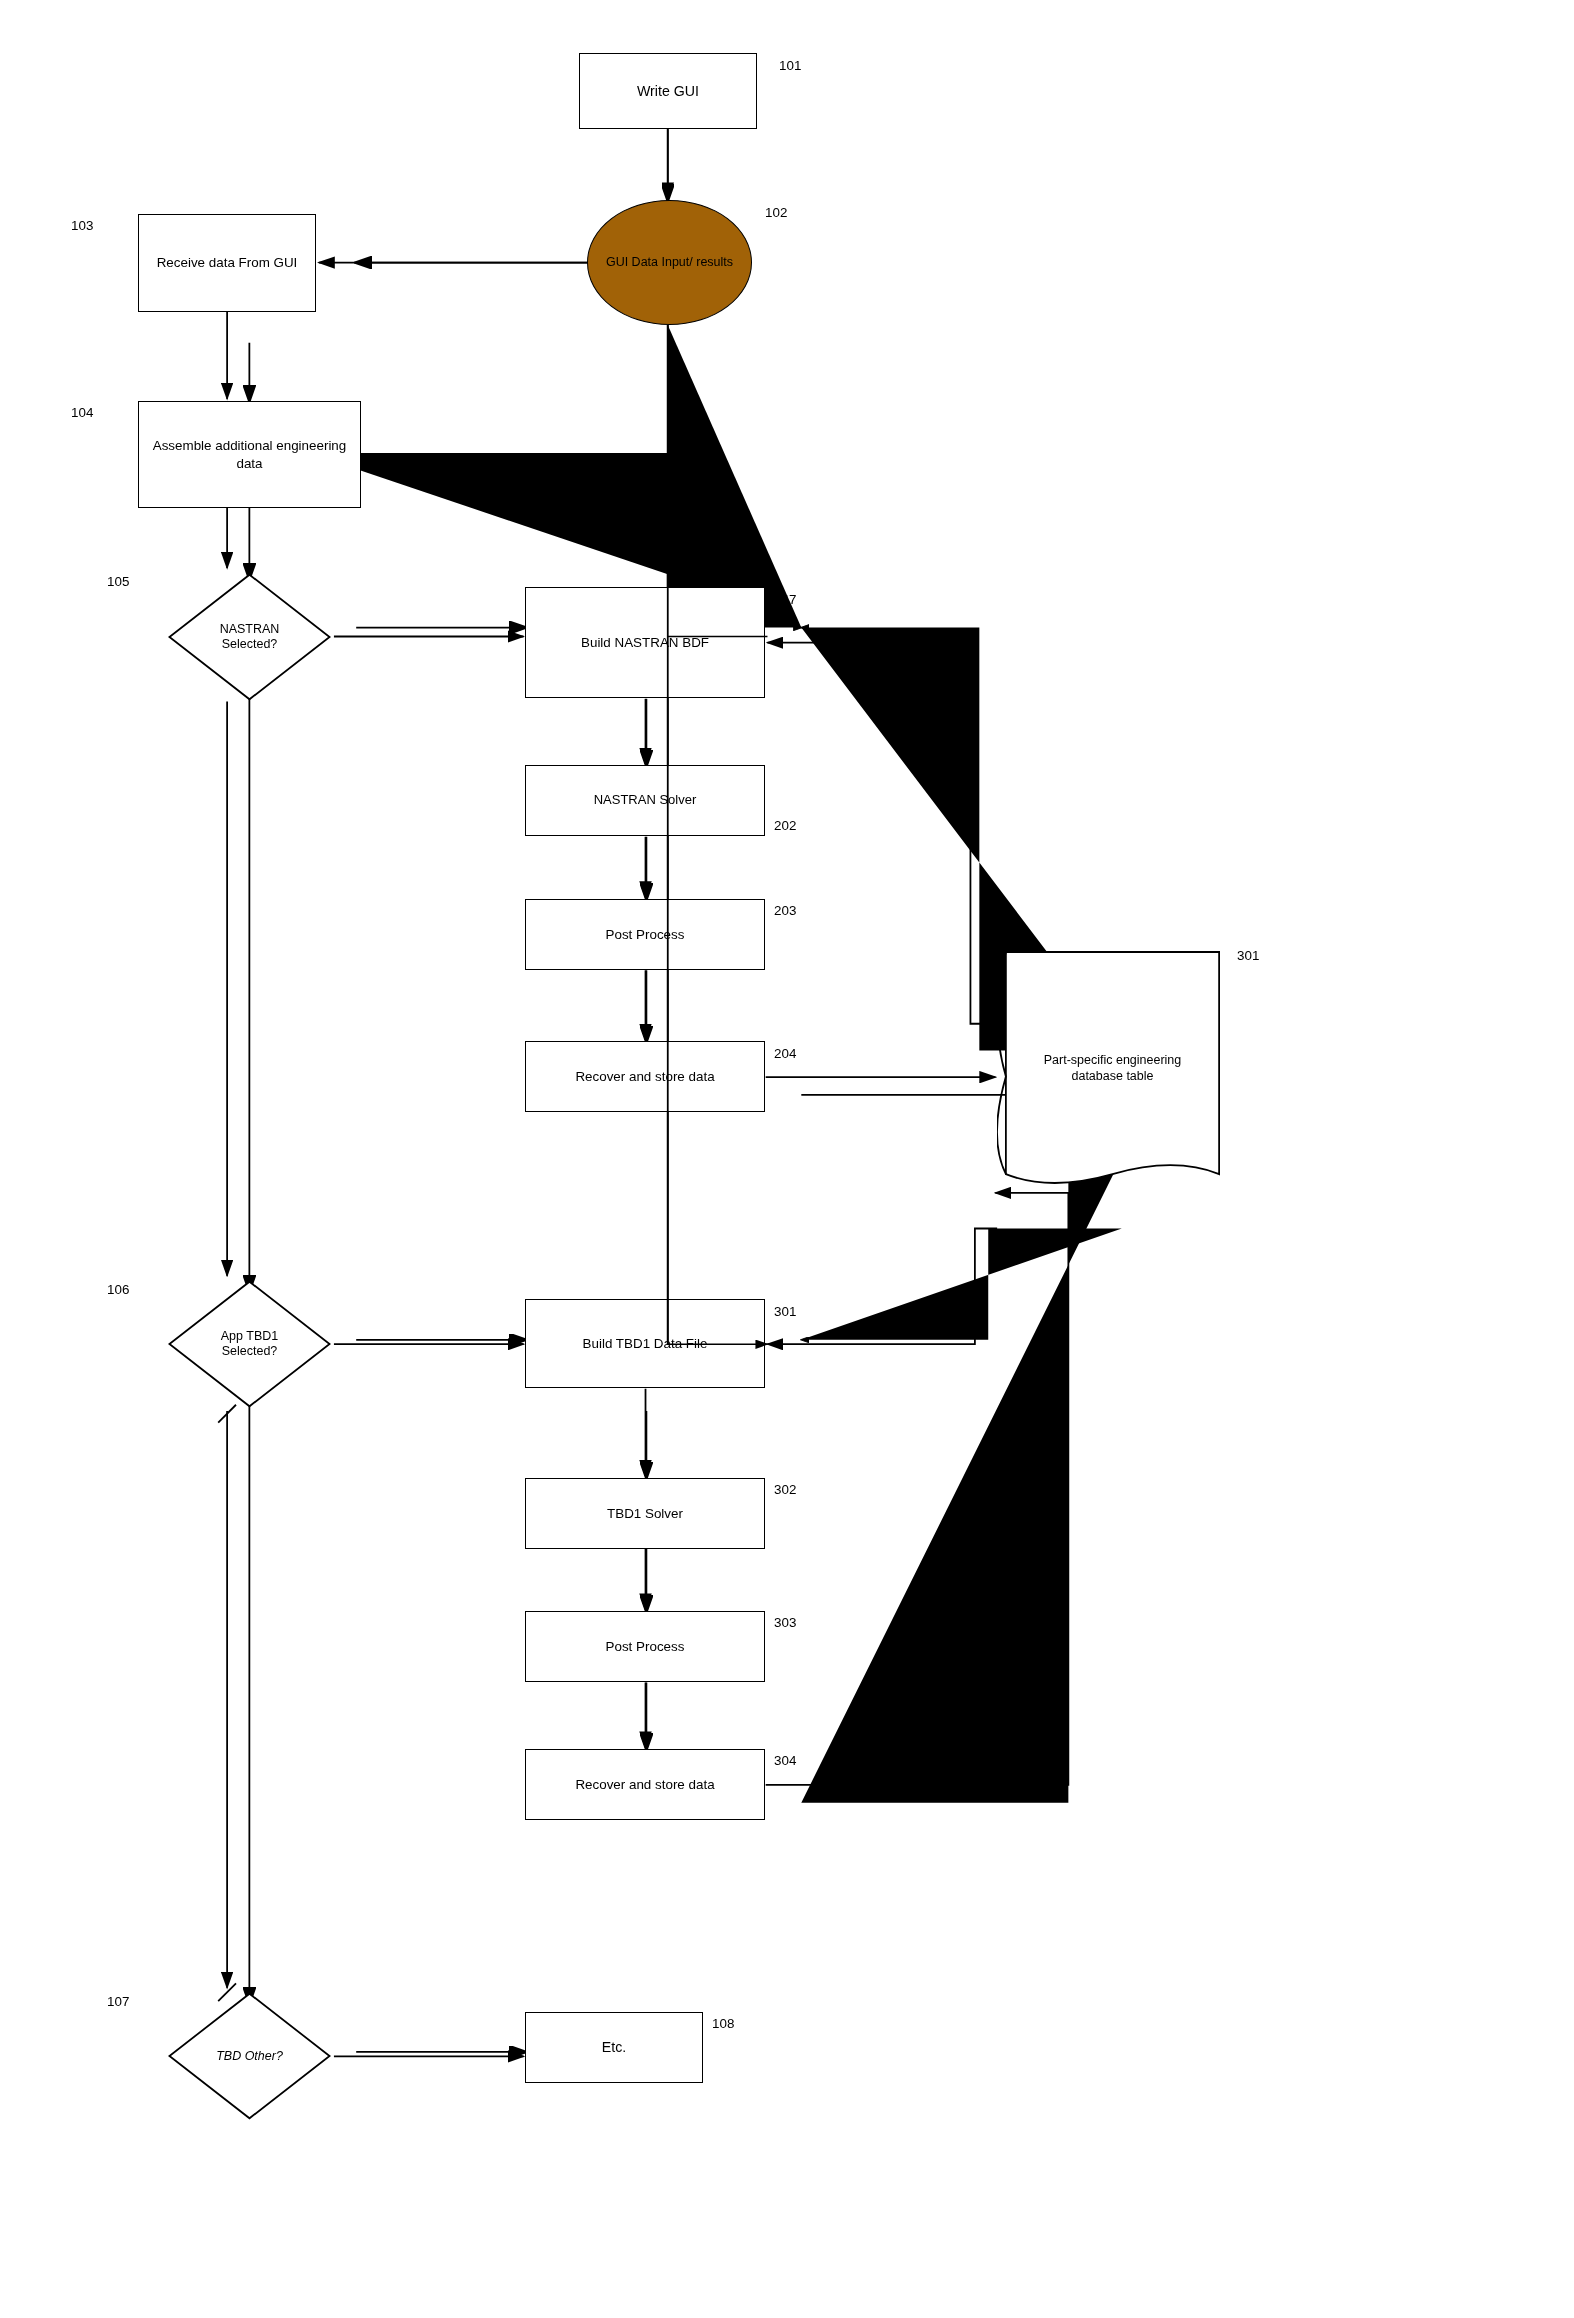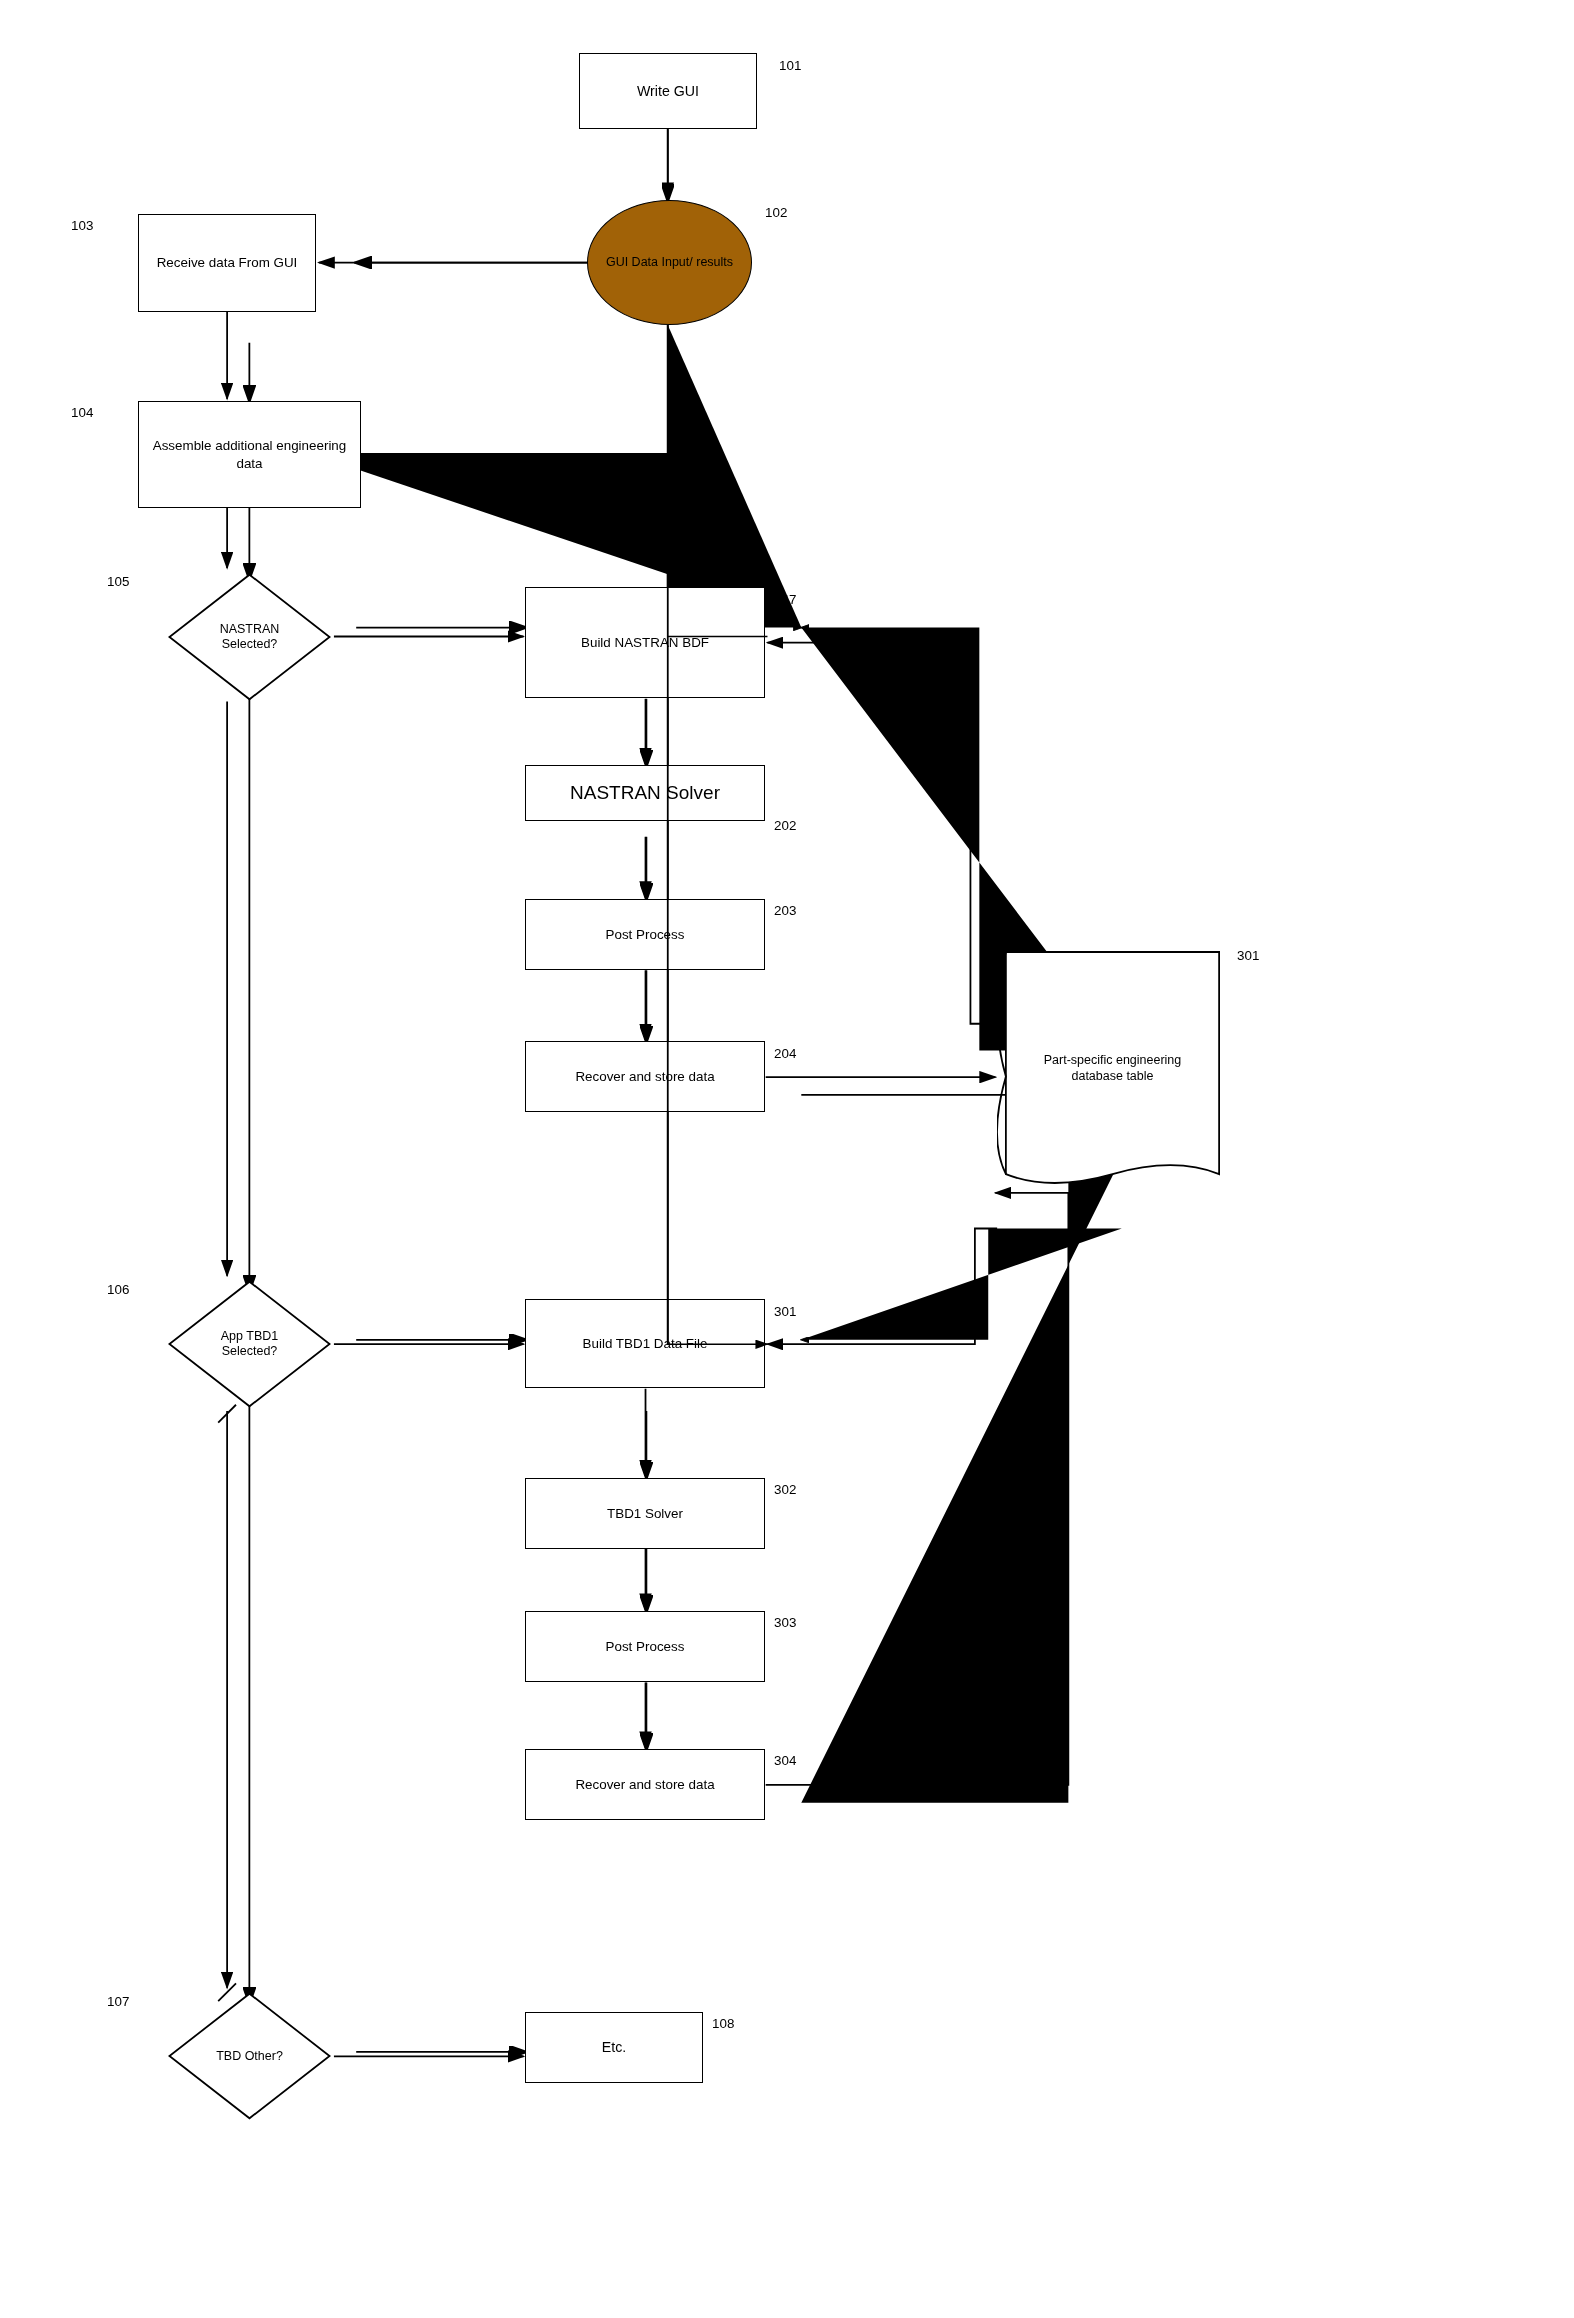--- a/index.html
+++ b/index.html
@@ -211,21 +211,21 @@
     <span>105</span>
   </span>
 
   <div class="box" style="left: 525px; top: 587px; width: 240px; height: 111px; font-size:13.4px;">
     <span>Build NASTRAN BDF</span>
   </div>
   <span class="label" style="left:774px; top:592px;">
     <span>147</span>
   </span>
 
-  <div class="box" style="left: 525px; top: 765px; width: 240px; height: 56px; font-size:19px;">
+  <div class="box" style="left: 525px; top: 765px; width: 240px; height: 71px; font-size:13px;">
     <span>NASTRAN Solver</span>
   </div>
   <span class="label" style="left:774px; top:770px;margin-top:48px;">
     <span>202</span>
   </span>
 
   <div class="box" style="left: 525px; top: 899px; width: 240px; height: 71px; font-size:13.4px;">
     <span>Post Process</span>
   </div>
   <span class="label" style="left:774px; top:903px;">
@@ -292,21 +292,21 @@
   </span>
 
   <div class="box" style="left: 525px; top: 1749px; width: 240px; height: 71px; font-size:13.4px;">
     <span>Recover and store data</span>
   </div>
   <span class="label" style="left:774px; top:1753px;">
     <span>304</span>
   </span>
 
   <div class="diamond-wrapper" style="left: 165px; top: 1989px; width: 169px; height: 134px;">
-    <div class="diamond" style="width:169px; height:134px;">
+    <div class="diamond" style="width:169px; height:134px;font-style:italic;">
       <svg viewBox="0 0 190 150" xmlns="http://www.w3.org/2000/svg">
         <polygon points="95,5 185,75 95,145 5,75" fill="white" stroke="black" stroke-width="2"></polygon>
       </svg>
       <div class="diamond-label">
         <span>TBD Other?</span>
       </div>
     </div>
   </div>
   <span class="label" style="left:107px; top:1994px;text-align:center;">
     <span>107</span>

